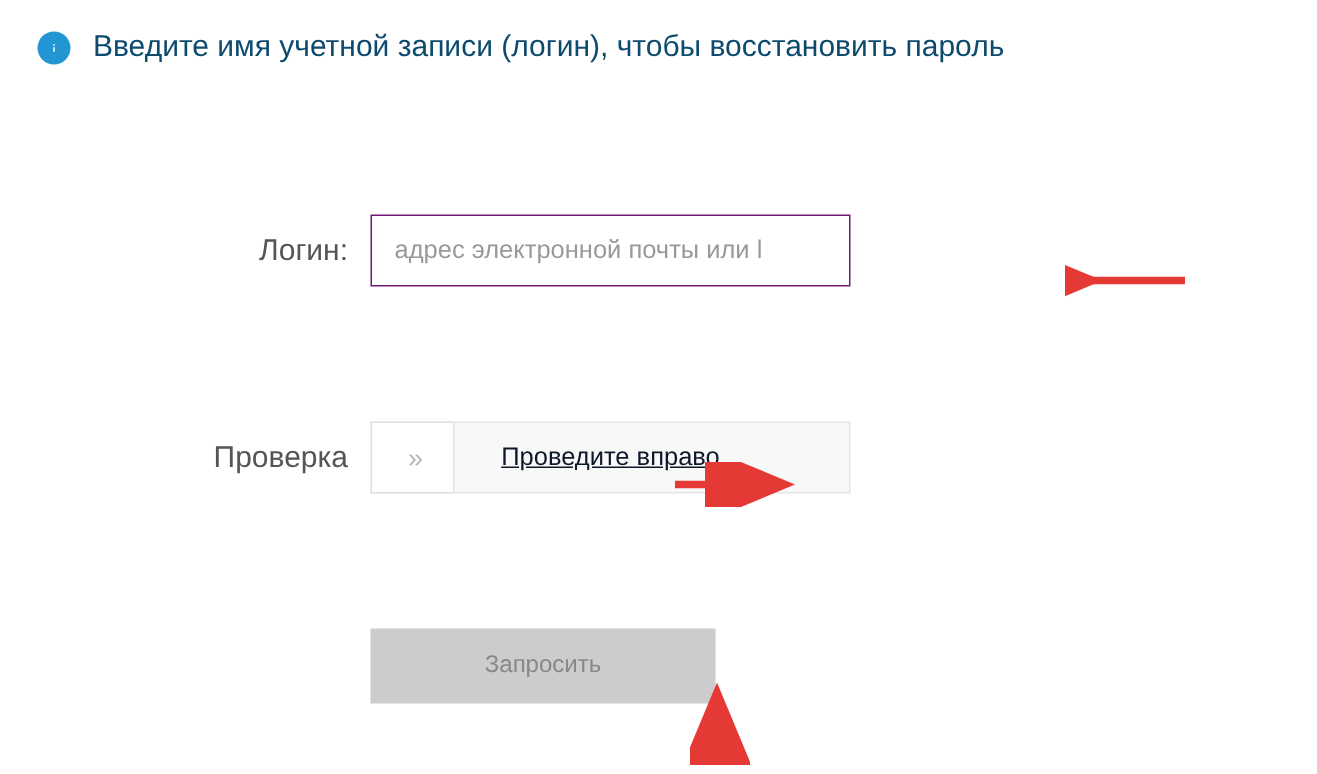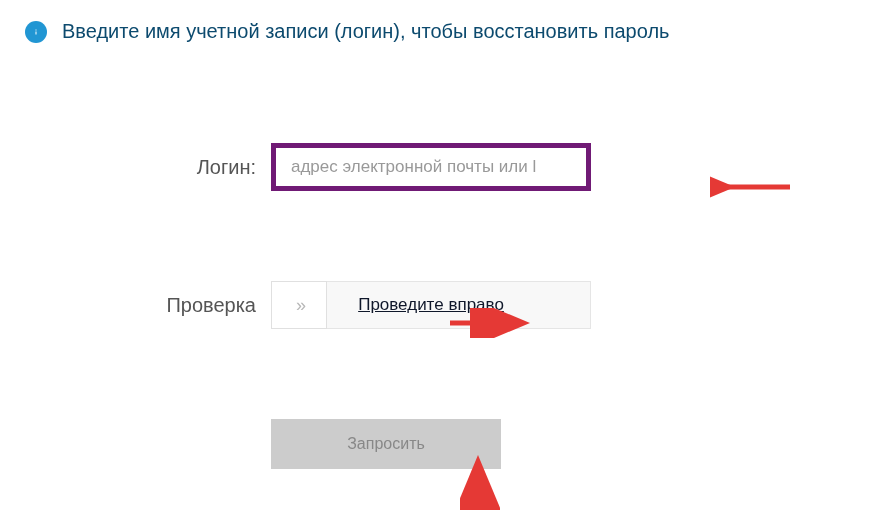--- a/index.html
+++ b/index.html
@@ -34,39 +34,39 @@
       width: 12px;
       height: 12px;
       fill: white;
     }
     .info-text {
       font-size: 20px;
       color: #0c4a6e;
     }
     .form-section {
       margin-top: 80px;
-      padding-left: 116px;
+      padding-left: 92px;
     }
     .form-row {
       display: flex;
       align-items: center;
       margin-bottom: 90px;
       position: relative;
     }
     .form-label {
       font-size: 20px;
       color: #555555;
       width: 140px;
       text-align: right;
       margin-right: 15px;
     }
     .login-input {
       width: 320px;
       height: 48px;
-      border: 5px solid #701a75;
+      border: 1px solid #701a75;
       padding: 0 15px;
       font-size: 17px;
       color: #888888;
       outline: none;
     }
     .login-input::placeholder {
       color: #999999;
     }
     .slider-container {
       position: relative;

